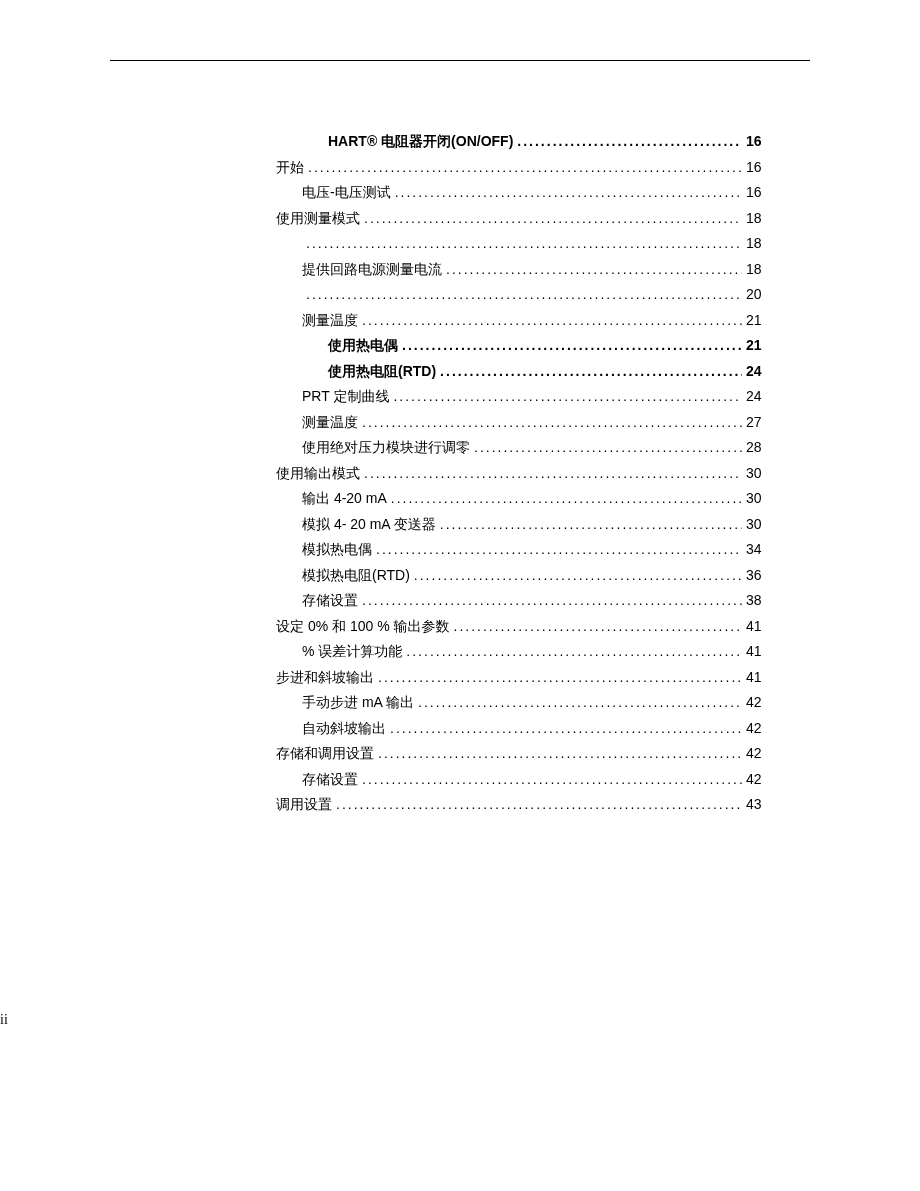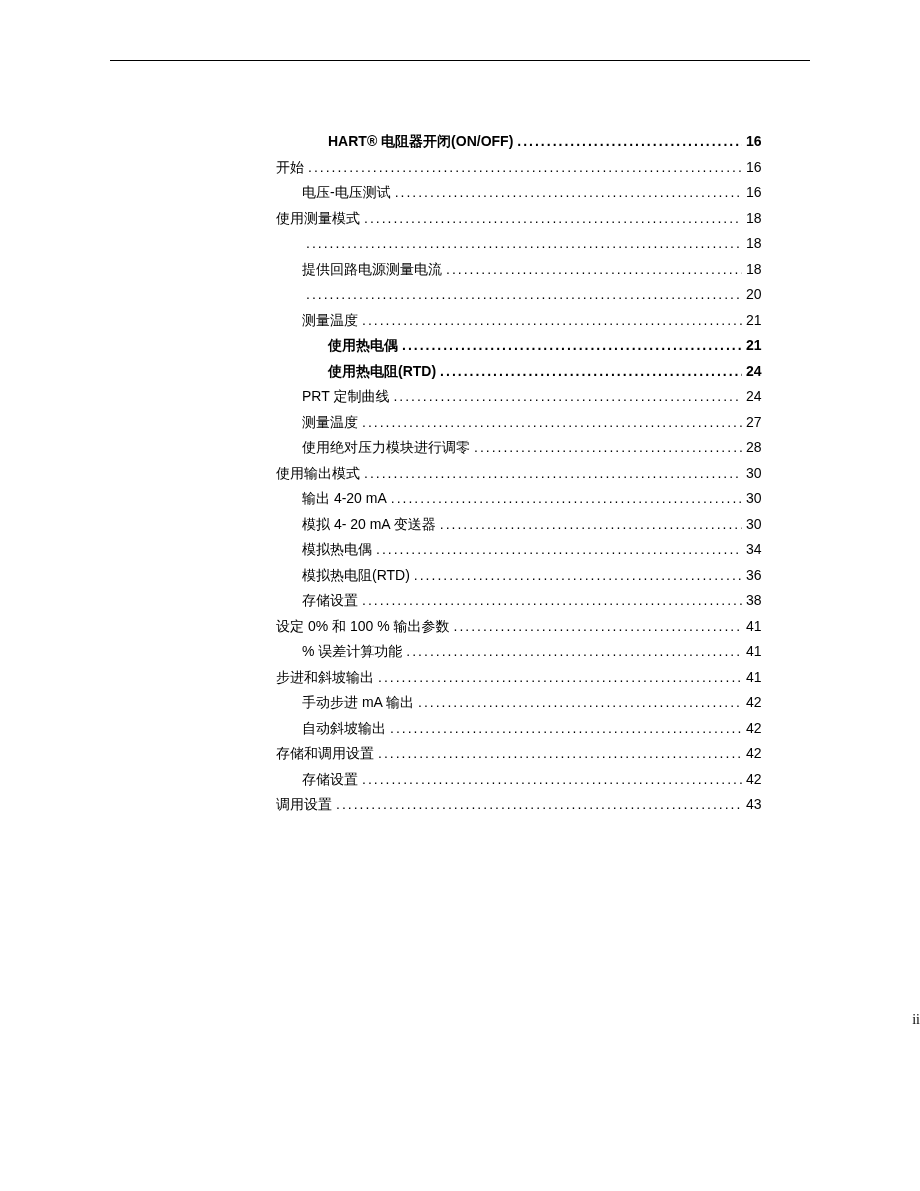--- a/index.html
+++ b/index.html
@@ -44,21 +44,21 @@
     content: "................................................................................................................................................................................................";
   }
   .toc-page {
     flex: 0 0 auto;
     width: 26px;
   }
   .page-number {
     position: absolute;
     left: 0; right: 0;
     top: 1012px;
-    text-align: right;
+    text-align: left;
     font-family: "Times New Roman", serif;
     font-size: 14px;
   }
 </style>
 </head>
 <body>
 
 <div class="page">
   <div class="rule"></div>
   <div class="toc" id="toc">

